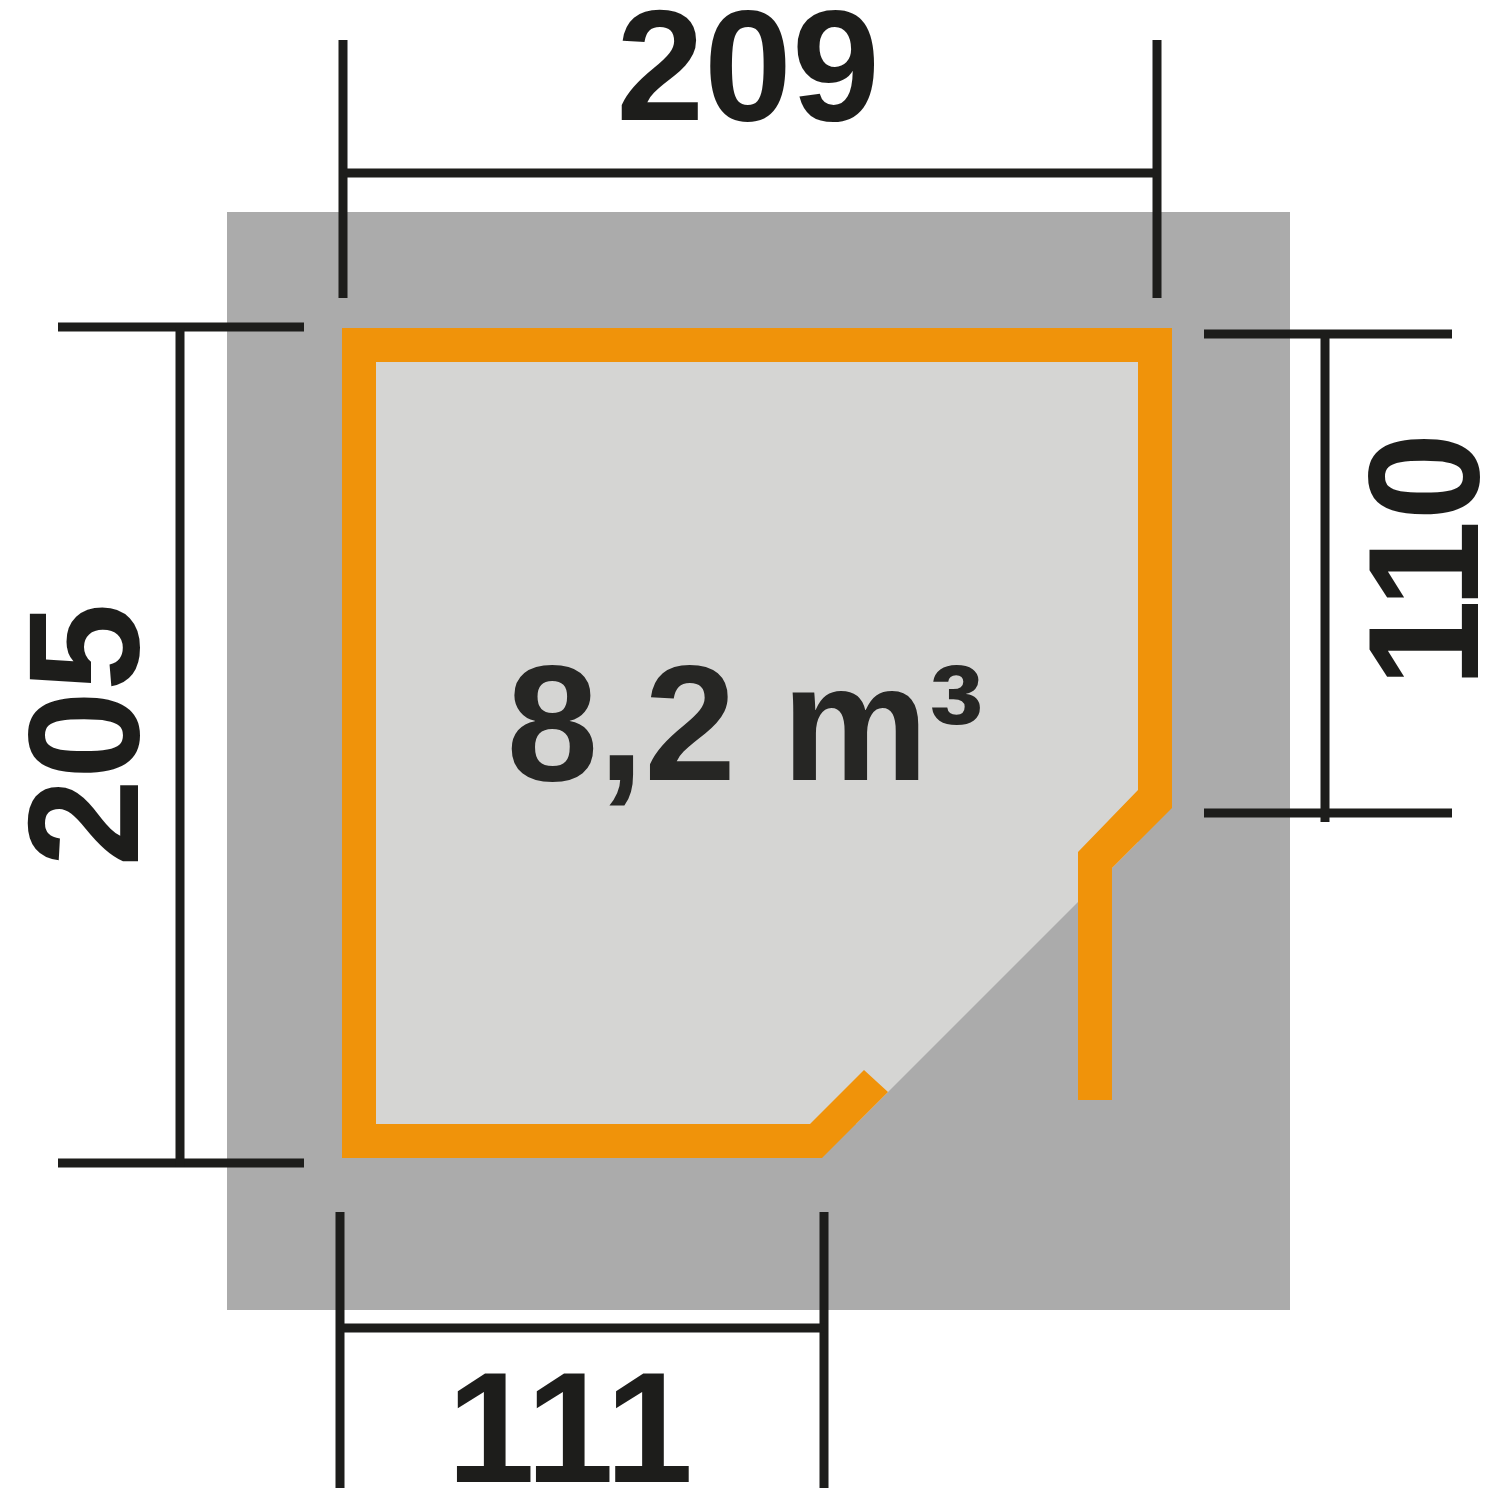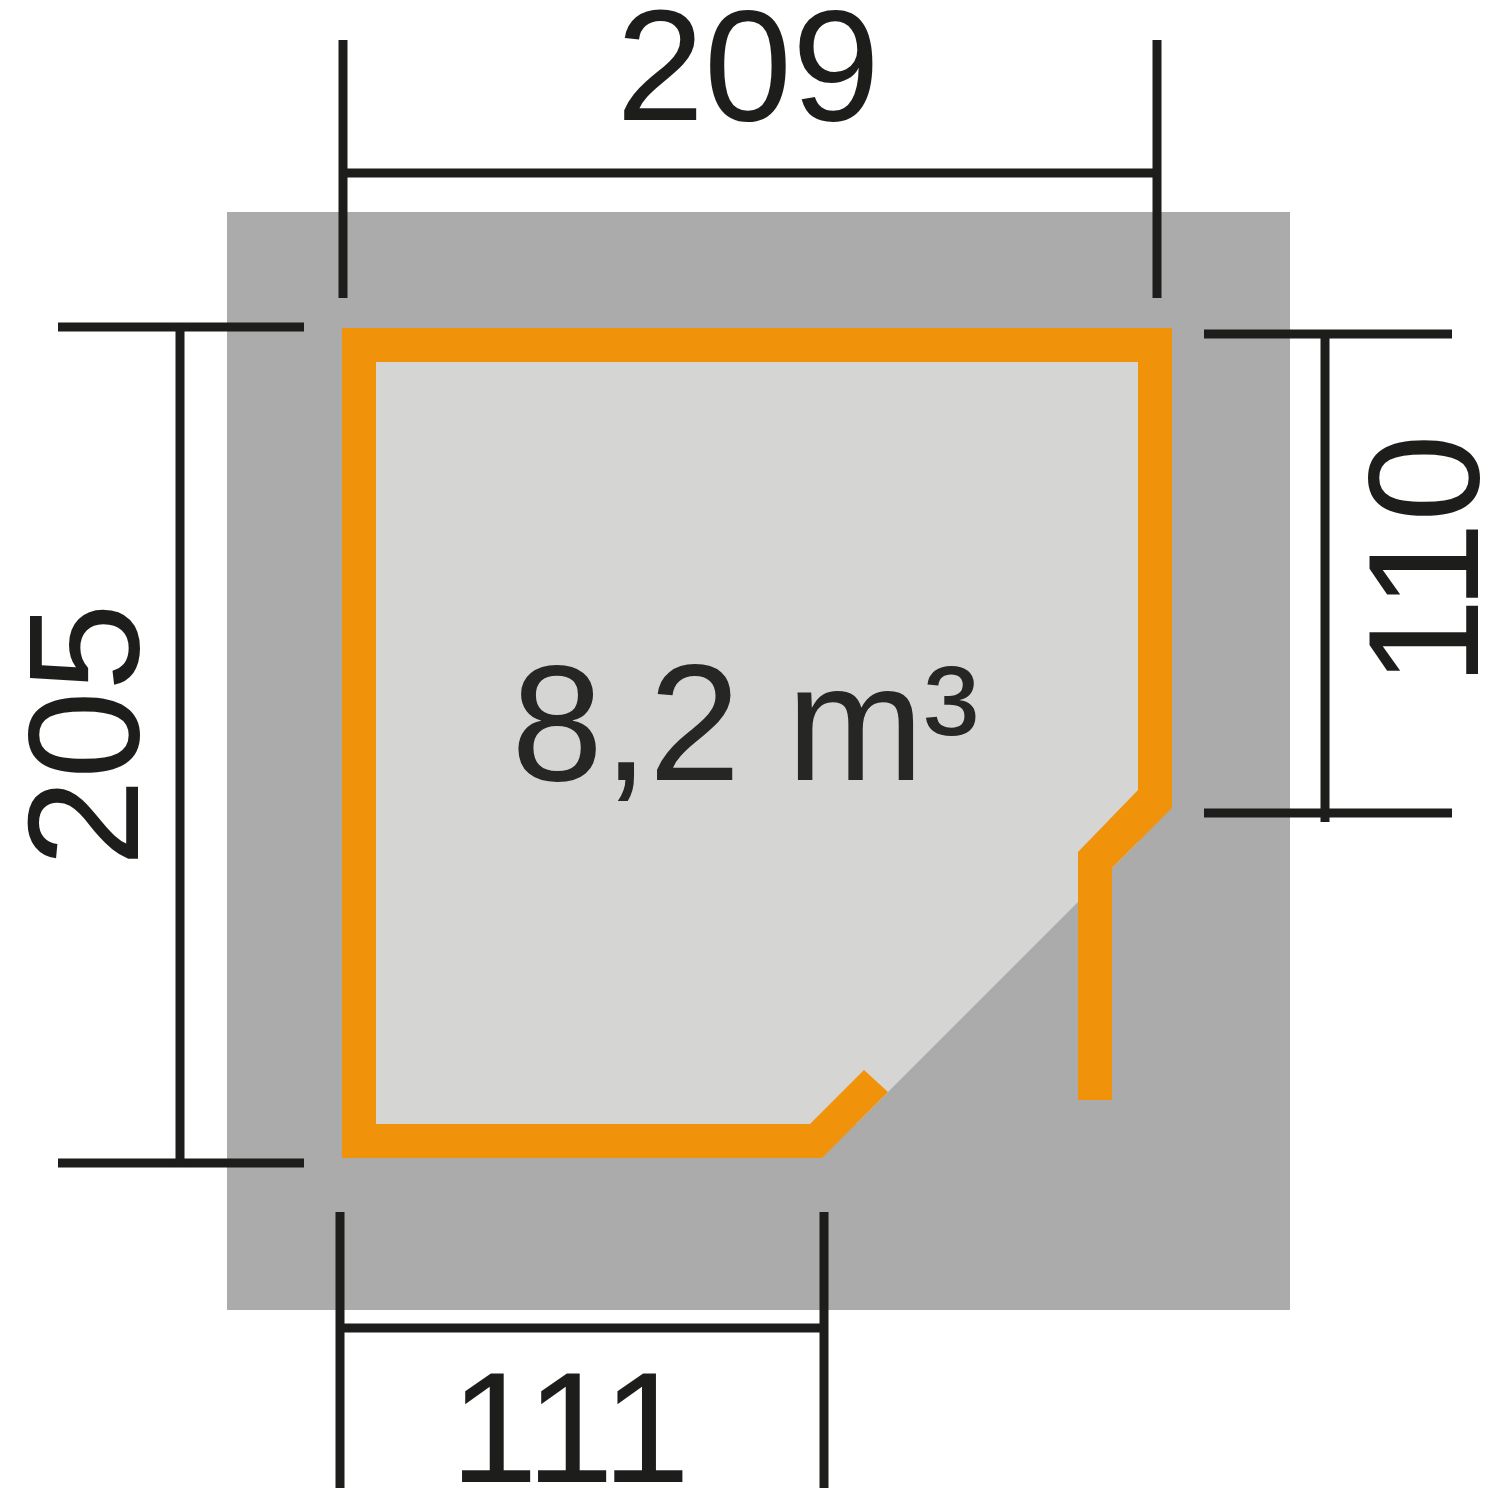--- a/index.html
+++ b/index.html
@@ -7,20 +7,21 @@
     padding: 0;
     background: #ffffff;
   }
   #canvas {
     position: relative;
     width: 1500px;
     height: 1500px;
     background: #ffffff;
     font-family: "Liberation Sans", "DejaVu Sans", sans-serif;
     overflow: hidden;
+    font-weight: bold;
   }
   svg { display: block; }
   .dim-label {
     font-family: "Liberation Sans", "DejaVu Sans", sans-serif;
     font-size: 158px;
     fill: #1d1d1b;
   }
   .volume-label {
     font-family: "Liberation Sans", "DejaVu Sans", sans-serif;
     font-size: 165px;

